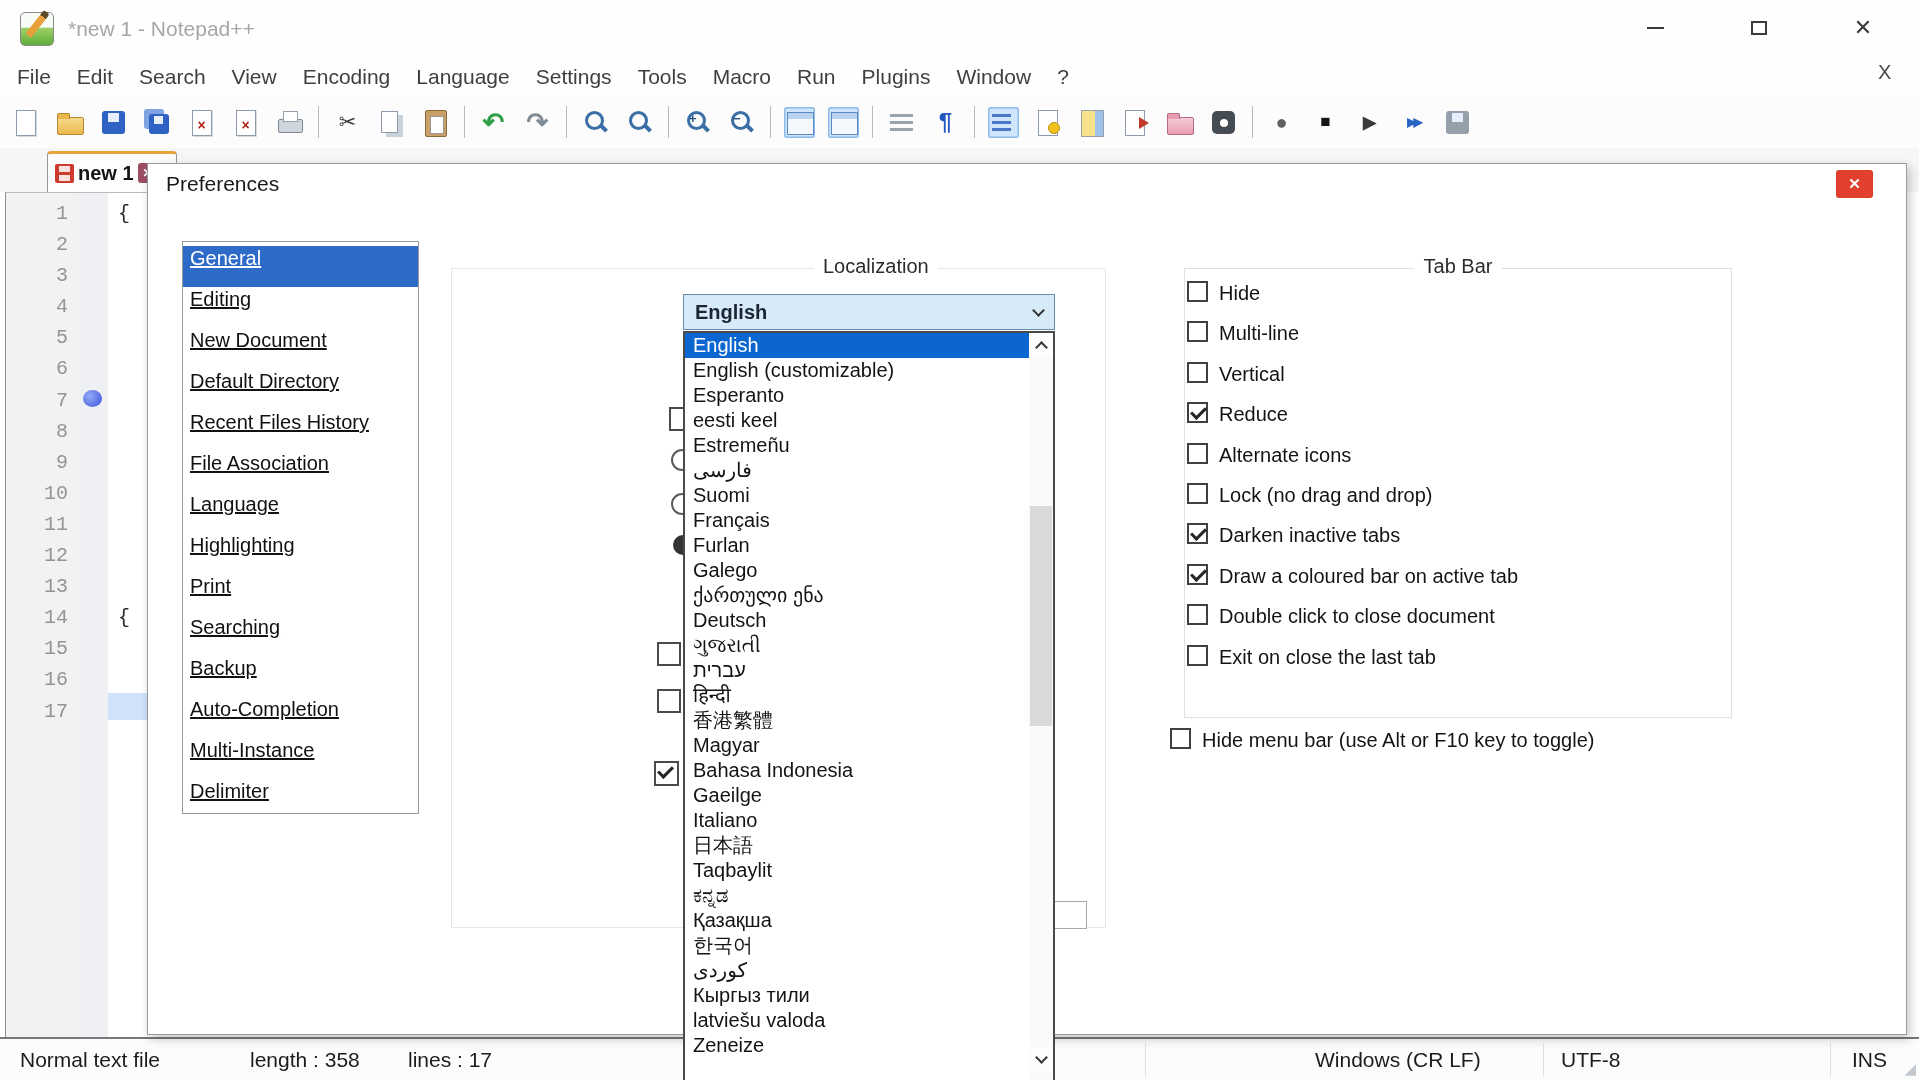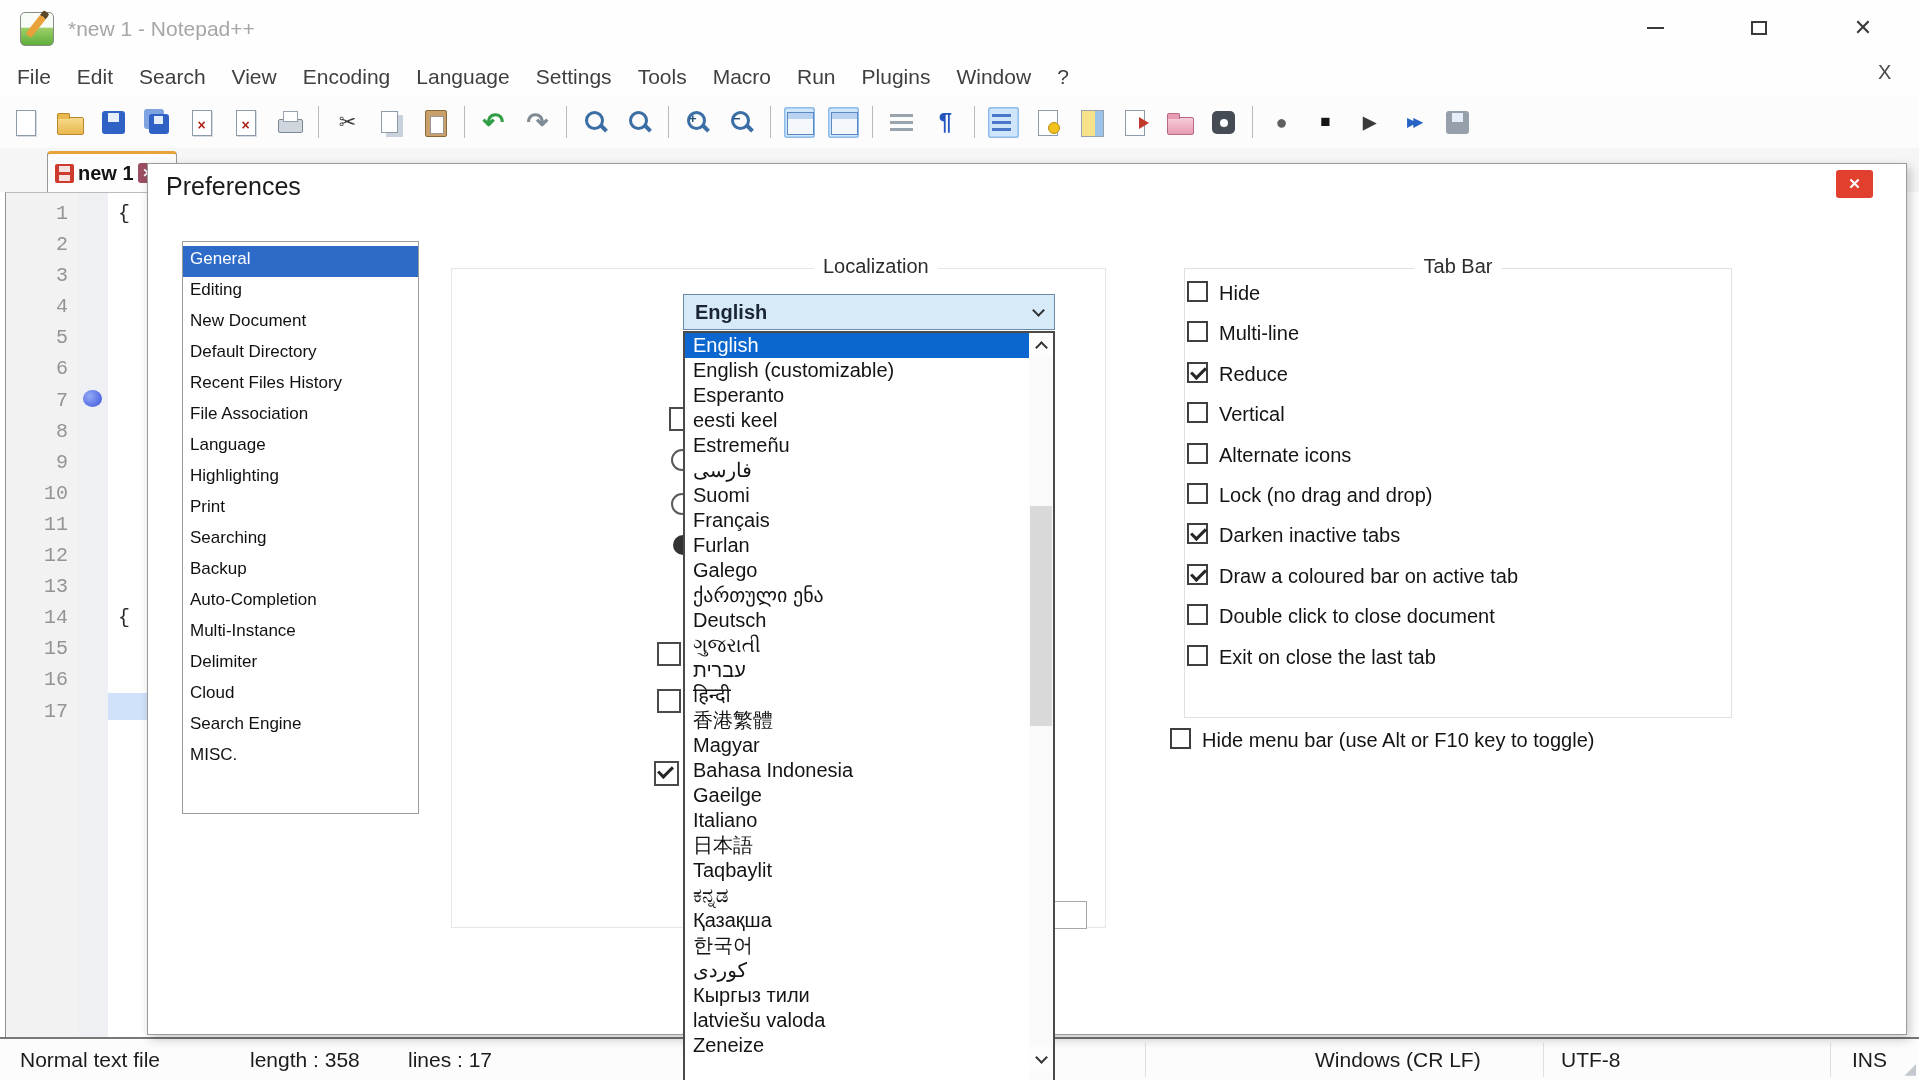--- a/index.html
+++ b/index.html
@@ -94,25 +94,25 @@
   .statusbar{position:absolute;left:0;top:1037px;width:100%;height:43px;background:#fcfcfc;border-top:2px solid #787878;font-size:21px;color:#1c1c1c;}
   .sb{position:absolute;top:9px;}
   .sb.doc{left:20px;} .sb.len{left:250px;} .sb.lin{left:408px;}
   .sb.eol{left:1315px;} .sb.enc{left:1561px;} .sb.ins{left:1852px;}
   .sb-sep{position:absolute;top:4px;width:1px;height:34px;background:#e0e0e0;}
   .grip{position:absolute;right:3px;bottom:2px;font-size:15px;color:#c2c8ce;}
 
   
   .dialog{position:absolute;left:147px;top:163px;width:1760px;height:872px;background:#fff;border:1px solid #9b9b9b;
           box-shadow:3px 4px 10px rgba(0,0,0,.22);z-index:10;}
-  .dlg-title{position:absolute;left:18px;top:8px;font-size:25px;color:#1a1a1a;}
+  .dlg-title{position:absolute;left:18px;top:8px;font-size:21px;color:#1a1a1a;}
   .dlg-close{position:absolute;left:1688px;top:6px;width:37px;height:28px;background:#e1402e;border-radius:3px;color:#fff;
              font-size:15px;font-weight:bold;display:flex;align-items:center;justify-content:center;}
   .catlist{position:absolute;left:34px;top:77px;width:237px;height:573px;border:1px solid #9a9a9a;background:#fff;padding-top:4px;overflow:hidden;}
-  .cat-item{height:31px;line-height:25.5px;padding-left:7px;font-size:17px;color:#111;white-space:nowrap;}
+  .cat-item{height:41px;line-height:25.5px;padding-left:7px;font-size:20px;color:#111;white-space:nowrap;text-decoration:underline;}
   .cat-item.selected{background:#2e6bc8;color:#fff;}
   .grp{position:absolute;border:1px solid #e0e0e0;}
   .grp-label{position:absolute;top:-14px;background:#fff;padding:0 9px;font-size:20px;color:#2c2c2c;white-space:nowrap;}
   .grp-loc{left:303px;top:104px;width:655px;height:660px;border-color:#e6e6e6;}
   .loc-label{left:362px;}
   .grp-tabbar{left:1036px;top:104px;width:548px;height:450px;}
   .tb-label{left:50%;transform:translateX(-50%);}
 
   .cbrow{display:flex;align-items:flex-start;}
   .cb{width:21px;height:21px;border:2px solid #3f3f3f;background:#fff;position:relative;flex:none;}
@@ -333,26 +333,26 @@
     <div id="tabbar-checks">
         <div class="cbrow">
           <span class="cb"></span>
           <span class="cb-label">Hide</span>
         </div>
         <div class="cbrow">
           <span class="cb"></span>
           <span class="cb-label">Multi-line</span>
         </div>
         <div class="cbrow">
+          <span class="cb"></span>
+          <span class="cb-label">Vertical</span>
+        </div>
+        <div class="cbrow">
           <span class="cb checked"></span>
           <span class="cb-label">Reduce</span>
-        </div>
-        <div class="cbrow">
-          <span class="cb"></span>
-          <span class="cb-label">Vertical</span>
         </div>
         <div class="cbrow">
           <span class="cb"></span>
           <span class="cb-label">Alternate icons</span>
         </div>
         <div class="cbrow">
           <span class="cb"></span>
           <span class="cb-label">Lock (no drag and drop)</span>
         </div>
         <div class="cbrow">

